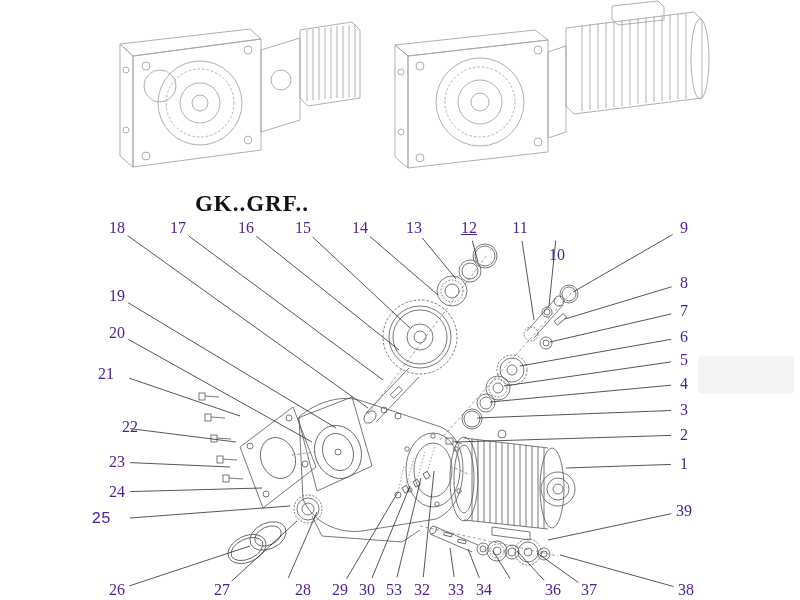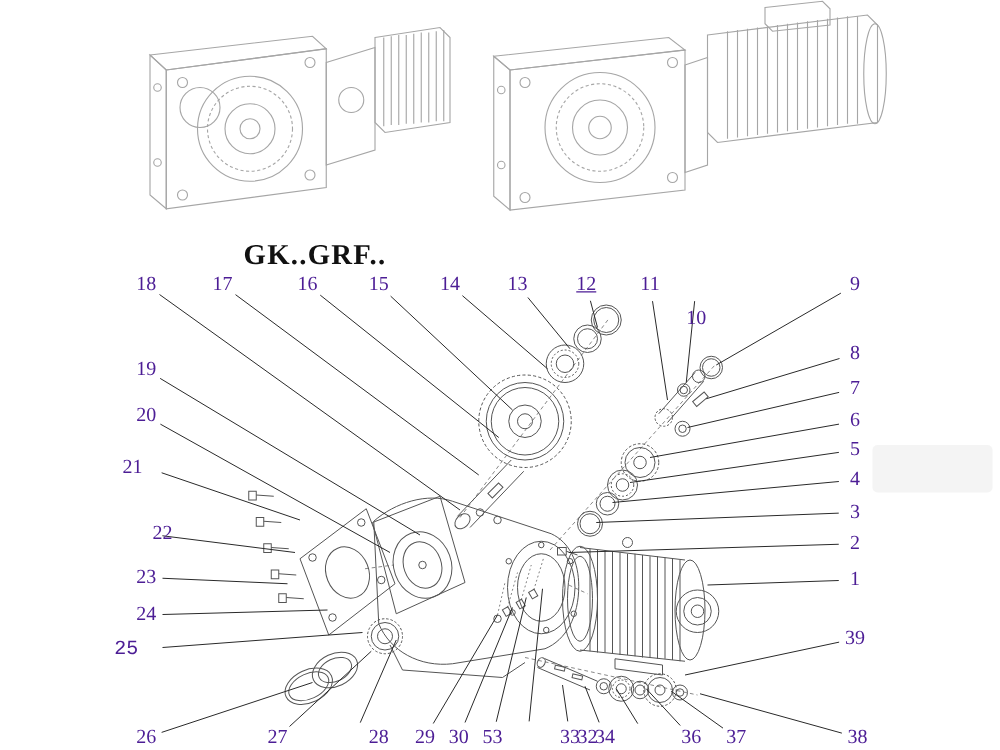--- a/index.html
+++ b/index.html
@@ -296,21 +296,21 @@
       <div class="callout" style="left: 130px; top: 427px;">22</div>
       <div class="callout" style="left: 117px; top: 462px;">23</div>
       <div class="callout" style="left: 117px; top: 492px;">24</div>
       <div class="callout" style="left: 101px; top: 519px; font-family: Liberation Mono, monospace;">25</div>
       <div class="callout" style="left: 117px; top: 590px; font-family: Liberation Serif, serif;">26</div>
       <div class="callout" style="left: 222px; top: 590px;">27</div>
       <div class="callout" style="left: 283px; top: 590px; margin-left: 20px;">28</div>
       <div class="callout" style="left: 340px; top: 590px;">29</div>
       <div class="callout" style="left: 367px; top: 590px;">30</div>
       <div class="callout" style="left: 394px; top: 590px;">53</div>
-      <div class="callout" style="left: 422px; top: 590px; margin-left: 48px;">32</div>
+      <div class="callout" style="left: 422px; top: 590px;">32</div>
       <div class="callout" style="left: 456px; top: 590px;">33</div>
       <div class="callout" style="left: 484px; top: 590px;">34</div>
       <div class="callout" style="left: 517px; top: 590px; margin-top: 40px;">35</div>
       <div class="callout" style="left: 553px; top: 590px;">36</div>
       <div class="callout" style="left: 589px; top: 590px;">37</div>
       <div class="callout" style="left: 686px; top: 590px;">38</div>
     </div>
 </div>
 
 </body></html>

